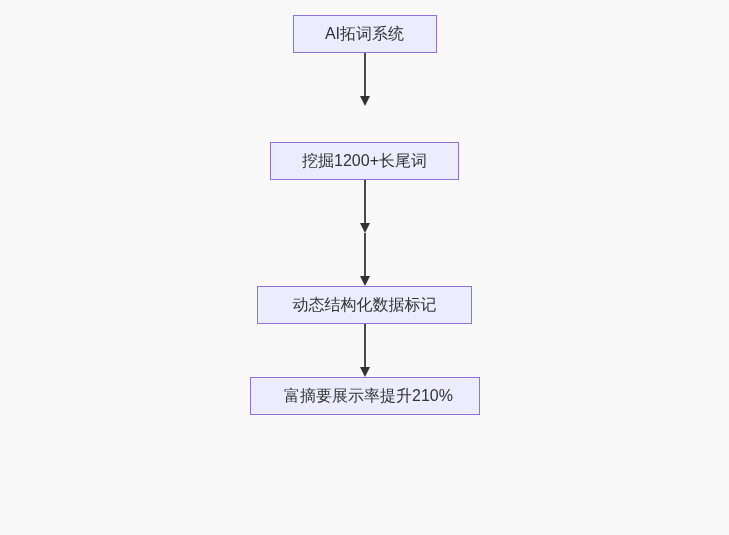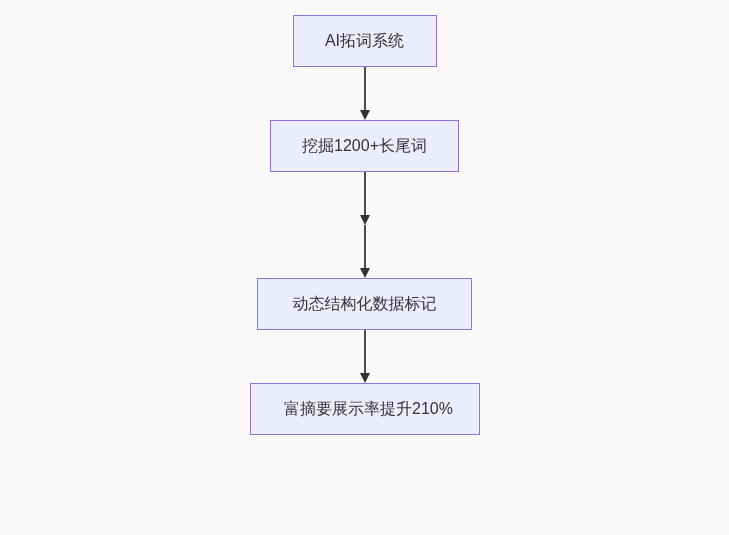--- a/index.html
+++ b/index.html
@@ -18,34 +18,34 @@
     width: 729px;
     height: 535px;
     box-sizing: border-box;
     padding-top: 15px;
     display: flex;
     flex-direction: column;
     align-items: center;
   }
   .node {
     box-sizing: border-box;
-    height: 52px;
+    height: 38px;
     background: var(--node-fill, #ececff);
     border: 1px solid var(--node-border, #9370db);
     color: var(--text, #333333);
     font-size: 16px;
     line-height: 1;
     display: flex;
     align-items: center;
     justify-content: center;
     text-align: left;
     flex: 0 0 auto;
   }
   .node.n1 { width: 144px; }
-  .node.n2 { width: 189px; }
+  .node.n2 { width: 189px; margin-top: 36px; }
   .node.n3 { width: 221px; }
   .node.n4 { width: 215px; font-family: Liberation Serif, serif; }
   .node.n5 { width: 230px; padding-left: 8px; }
   .edge {
     height: 53px;
     flex: 0 0 auto;
     display: flex;
     flex-direction: column;
     align-items: center;
   }

